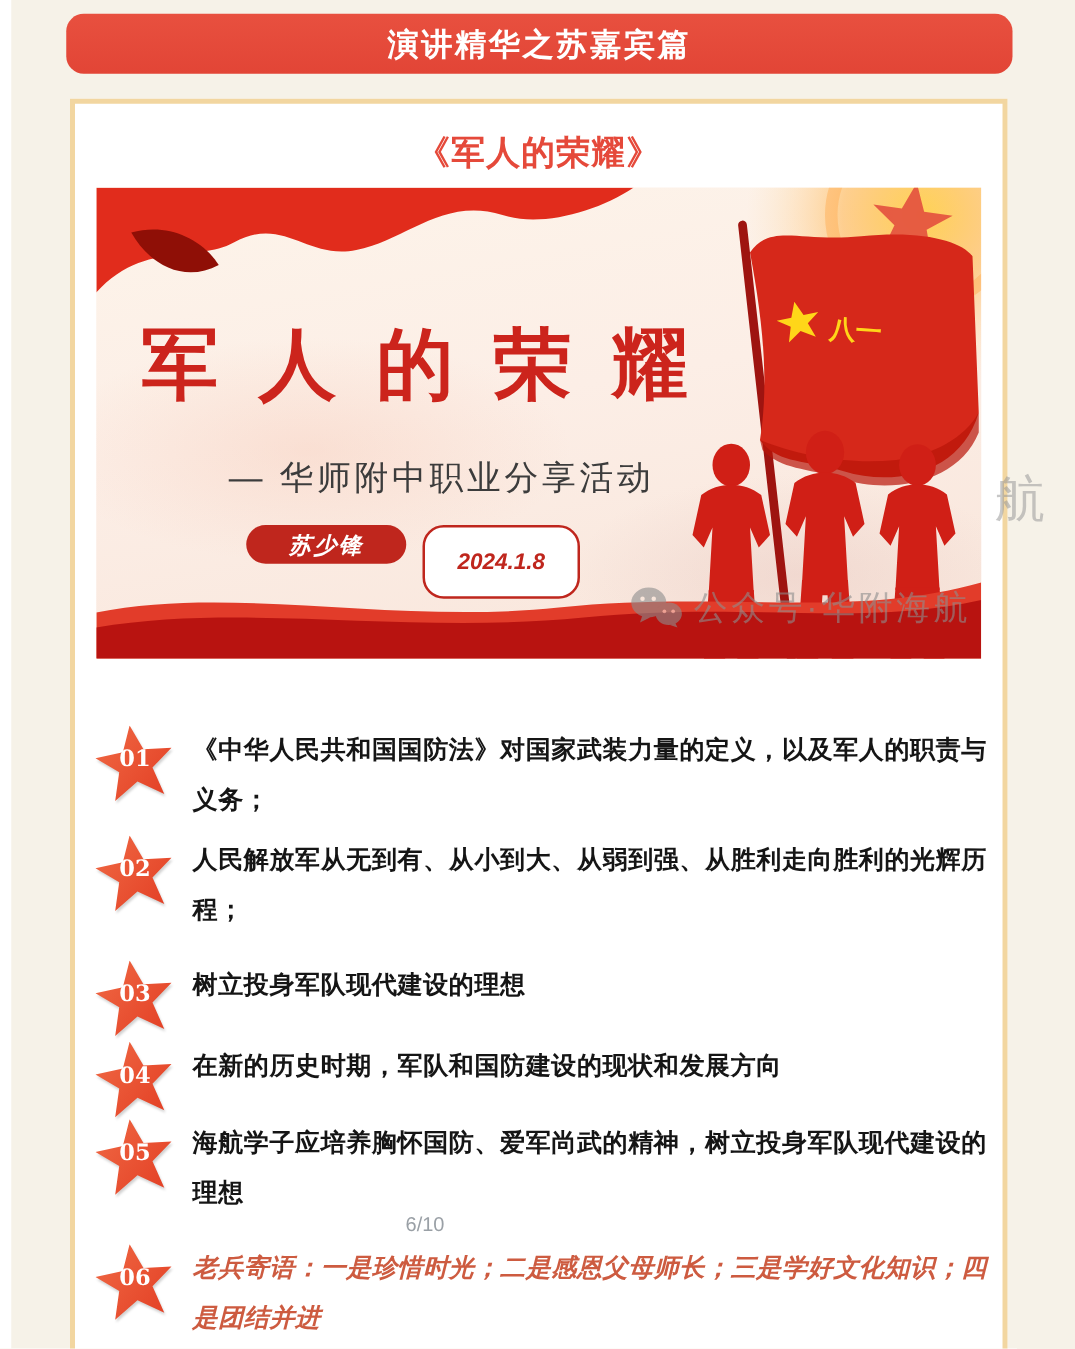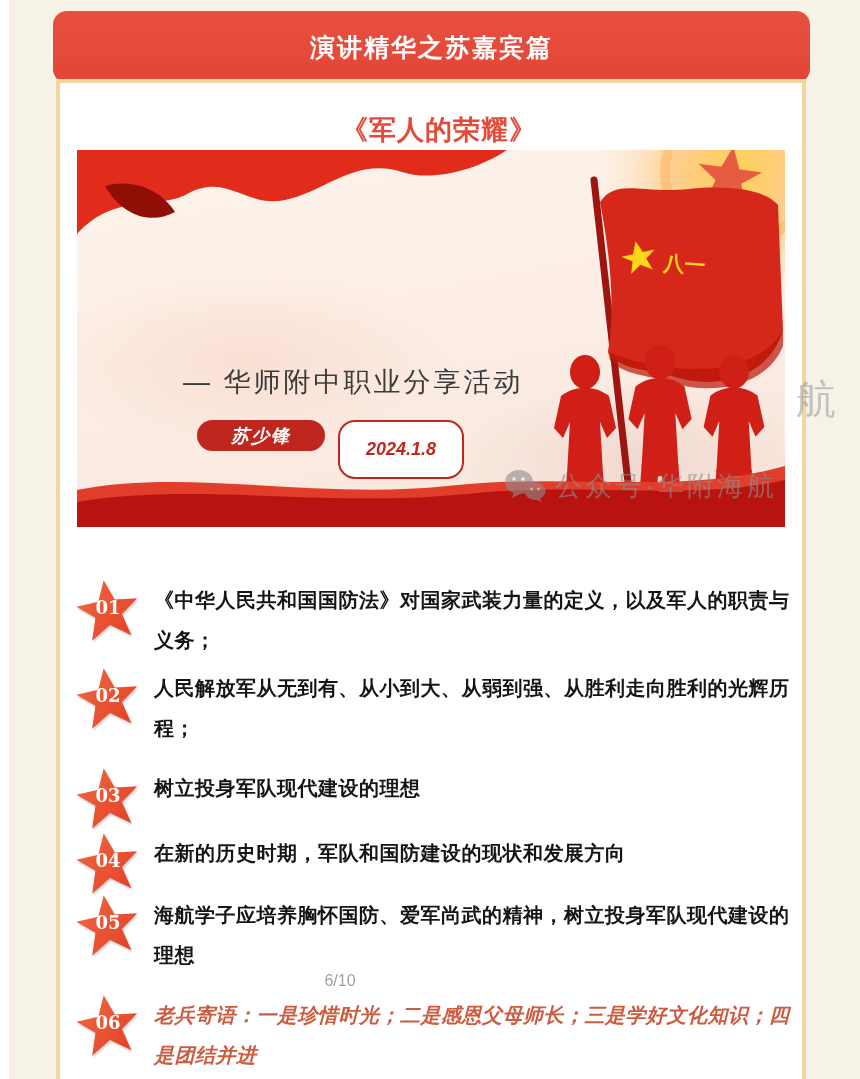--- a/index.html
+++ b/index.html
@@ -5,34 +5,34 @@
   html,body { margin:0; padding:0; }
   #page {
     position:relative; width:860px; height:1079px; overflow:hidden;
     background:#f6f2e8;
     font-family:"Liberation Sans", sans-serif;
   }
   .left-strip { position:absolute; left:0; top:0; width:9px; height:100%; background:#ffffff; }
 
   
   .banner {
-    position:absolute; left:53px; top:11px; width:757px; height:72px;
+    position:absolute; left:53px; top:11px; width:757px; height:48px;
     background:linear-gradient(180deg,#e8503f,#e24536);
     border-radius:14px;
     display:flex; align-items:center; justify-content:center;
   }
   .banner-title { color:#ffffff; font-size:25px; font-weight:700; letter-spacing:2px; }
 
   
   .content-box {
     position:absolute; left:56px; top:79px; width:742px; height:1010px;
     background:#ffffff; border:4px solid #f2d6a0;
   }
   .article-title {
-    position:absolute; left:0; top:21px; width:100%; margin:8px;
+    position:absolute; left:0; top:21px; width:100%; margin:0;
     text-align:center; color:#e5493a; font-size:27px; font-weight:700; letter-spacing:1px;
   }
 
   
   .hero {
     position:absolute; left:17px; top:67px; width:708px; height:377px; overflow:hidden;
     background:linear-gradient(170deg,#fdf4ea 0%, #fceee6 45%, #f8e5da 100%);
   }
   .hero-soft-1 { position:absolute; left:-40px; top:120px; width:420px; height:180px; border-radius:50%;
     background:radial-gradient(closest-side, rgba(246,196,176,0.35), rgba(246,196,176,0)); }
@@ -119,20 +119,21 @@
         <text x="586" y="120" font-size="21" font-weight="bold" fill="#ffd619" transform="rotate(4 586 120)">八一</text>
 
         <use href="#soldier" transform="translate(508,222)" fill="#d01f16"></use>
         <use href="#soldier" transform="translate(583,212) scale(1.02)" fill="#d01f16"></use>
         <use href="#soldier" transform="translate(657,222) scale(0.98)" fill="#d01f16"></use>
 
         <path d="M0,340 C110,318 240,350 370,336 C500,322 600,346 708,316 L708,377 L0,377 Z" fill="#e23c2a"></path>
         <path d="M0,352 C120,332 250,358 390,344 C520,331 610,352 708,330 L708,377 L0,377 Z" fill="#b81310"></path>
       </svg>
 
+      <div class="hero-title">军人的荣耀</div>
       <div class="hero-subtitle">— 华师附中职业分享活动</div>
 
       <div class="hero-pills">
         <span class="pill pill-solid">苏少锋</span>
         <span class="pill pill-outline">2024.1.8</span>
       </div>
 
       <div class="hero-watermark">
         <svg width="42" height="34" viewBox="0 0 42 34">
           <ellipse cx="15" cy="13" rx="14" ry="12" fill="#8e8e8e"></ellipse>

